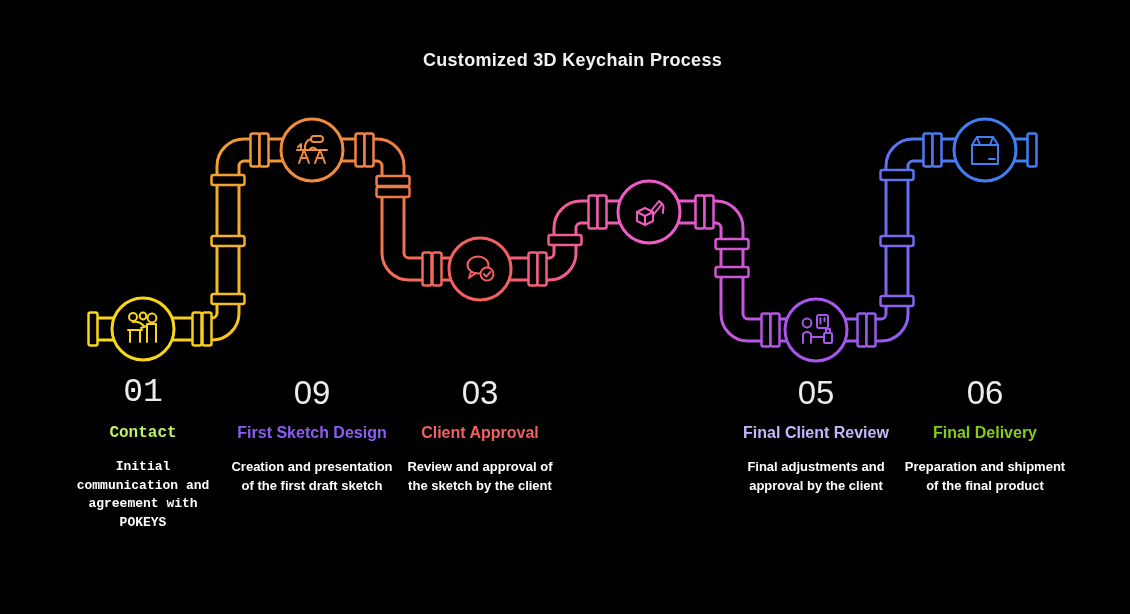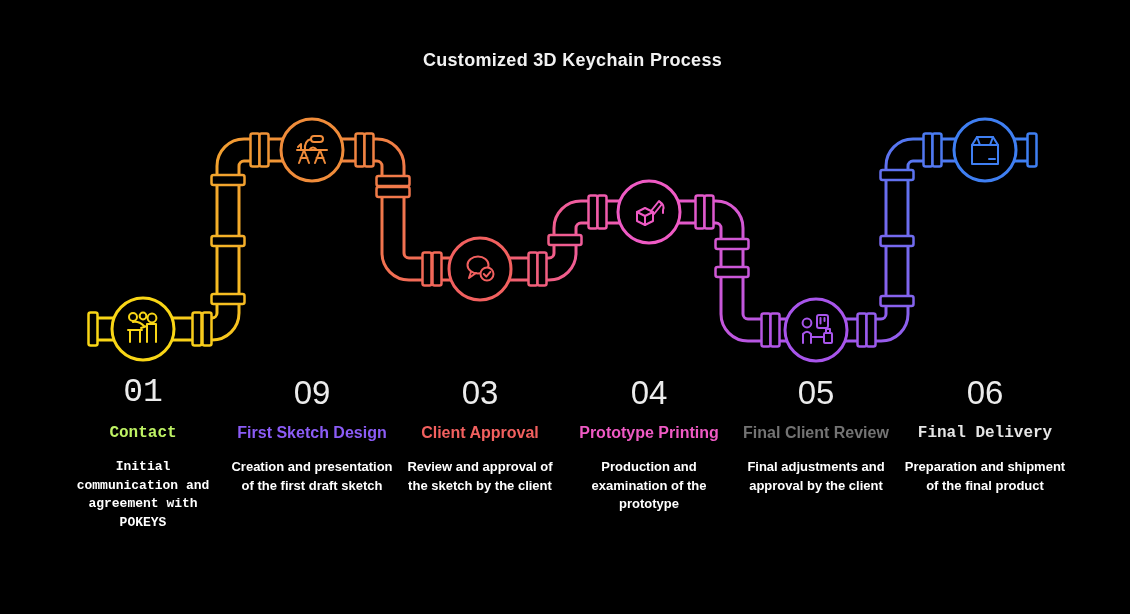--- a/index.html
+++ b/index.html
@@ -193,28 +193,23 @@
   <div class="step s2">
     <div class="step-number">09</div>
     <span class="step-label" style="color: #8b5cf6;">First Sketch Design</span>
     <div class="step-desc">Creation and presentation of the first draft sketch</div>
   </div>
   <div class="step s3">
     <div class="step-number">03</div>
     <span class="step-label" style="color: rgb(242, 96, 95);">Client Approval</span>
     <div class="step-desc">Review and approval of the sketch by the client</div>
   </div>
-  <div class="step s4">
-    <div class="step-number">04</div>
-    <span class="step-label" style="color: rgb(239, 90, 196);">Prototype Printing</span>
-    <div class="step-desc">Production and examination of the prototype</div>
-  </div>
   <div class="step s5">
     <div class="step-number">05</div>
-    <span class="step-label" style="color: #737373;">Final Client Review</span>
+    <span class="step-label" style="color: #c4b5fd;">Final Client Review</span>
     <div class="step-desc">Final adjustments and approval by the client</div>
   </div>
   <div class="step s6">
     <div class="step-number">06</div>
-    <span class="step-label" style="color: #e5e5e5; font-family: Liberation Mono, monospace;">Final Delivery</span>
+    <span class="step-label" style="color: #84cc16;">Final Delivery</span>
     <div class="step-desc">Preparation and shipment of the final product</div>
   </div>
 </div>
 
 </body></html>

